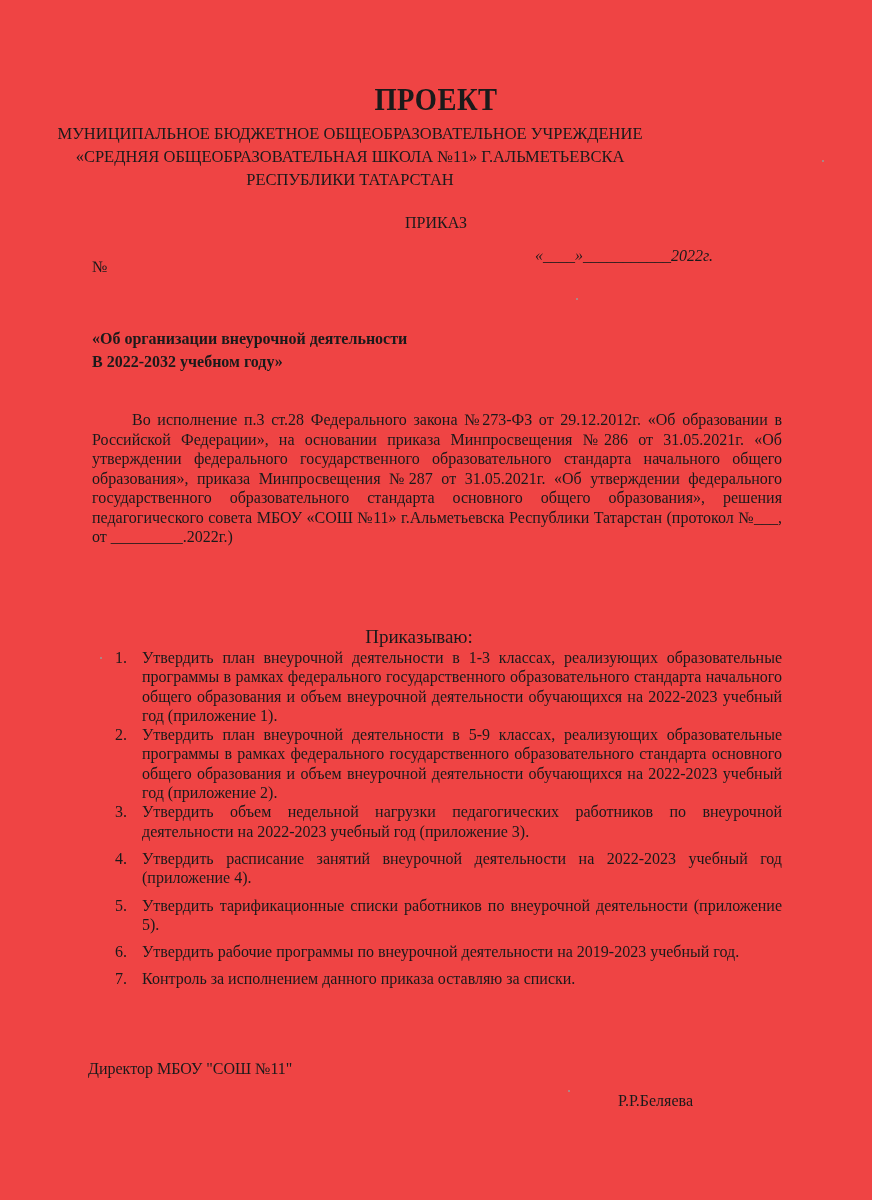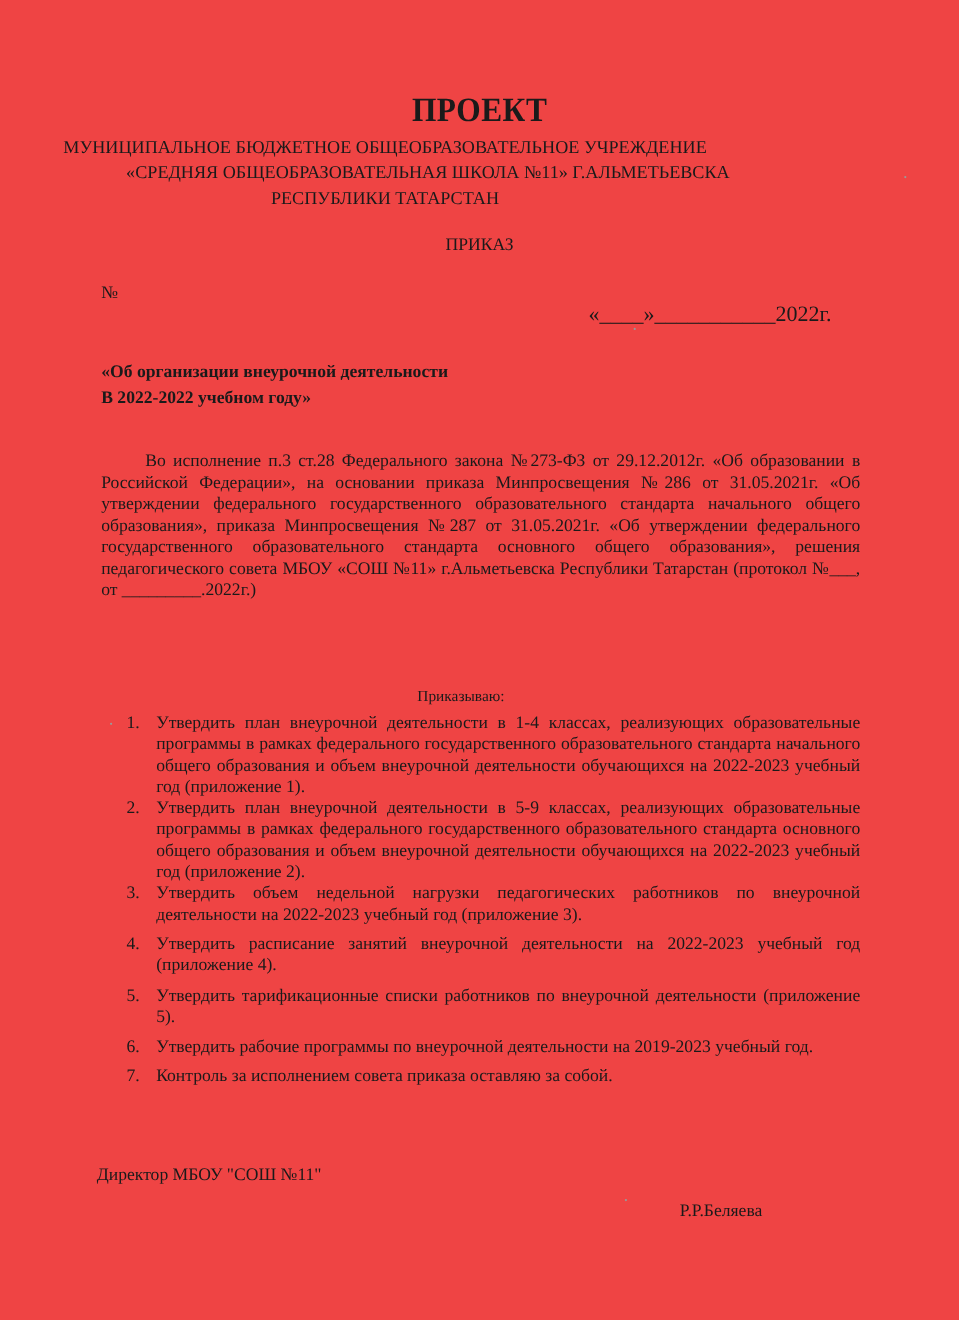--- a/index.html
+++ b/index.html
@@ -10,31 +10,31 @@
   }
   .page { position: absolute; left: 0; top: 0; width: 872px; height: 1200px; background: #ef4444; }
   .abs { position: absolute; }
   .title {
     left: 0; width: 872px; top: 82px; text-align: center;
     font-size: 31px; font-weight: bold; letter-spacing: 0.5px;
     font-family: "Liberation Serif", serif; transform: scaleX(0.92);
   }
   .org { left: 0; width: 700px; text-align: center; font-size: 16.5px; line-height: 23px; }
   .org1 { top: 122px; }
-  .org2 { top: 145px; padding-left: 39px; }
+  .org2 { top: 145px; }
   .org3 { top: 168px; }
   .prikaz { left: 0; width: 872px; top: 214px; text-align: center; font-size: 16px; }
   .num { left: 92px; top: 258px; font-size: 16px; }
-  .date { left: 535px; top: 275px; font-size: 20px; }
+  .date { left: 535px; top: 247px; font-size: 16px; font-style: italic; }
   .subject { left: 92px; top: 327px; font-size: 16px; line-height: 23px; font-weight: bold; }
   .preamble {
     left: 92px; top: 410px; width: 690px; font-size: 16px; line-height: 19.5px;
     text-align: justify; text-indent: 40px;
   }
-  .orders-head { left: 0; width: 838px; top: 626px; text-align: center; font-size: 14px; }
+  .orders-head { left: 0; width: 838px; top: 626px; text-align: center; font-size: 19px; }
   .orders { left: 115px; top: 648px; width: 667px; font-size: 16px; line-height: 19.3px; margin: 0; padding: 0; list-style: none; }
   .orders li { position: relative; padding-left: 27px; text-align: justify; }
   .orders li .n { position: absolute; left: 0; top: 0; }
   .orders li.gap { margin-top: 8px; }
   .sign-left { left: 88px; top: 1060px; font-size: 16px; }
   .sign-right { left: 618px; top: 1092px; font-size: 16px; }
   .speck { position: absolute; width: 2px; height: 2px; background: #9a9a9a; border-radius: 1px; }
 </style>
 </head>
 <body>
@@ -47,31 +47,31 @@
   <div class="abs org org2">«СРЕДНЯЯ ОБЩЕОБРАЗОВАТЕЛЬНАЯ ШКОЛА №11» Г.АЛЬМЕТЬЕВСКА</div>
   <div class="abs org org3">РЕСПУБЛИКИ ТАТАРСТАН</div>
 
   <div class="abs prikaz">ПРИКАЗ</div>
 
   <div class="abs num">№</div>
   <div class="abs date">«____»___________2022г.</div>
 
   <div class="abs subject">
     <div>«Об организации внеурочной деятельности</div>
-    <div>В 2022-2022 учебном году»</div>
+    <div>В 2022-2032 учебном году»</div>
   </div>
 
   <div class="abs preamble">Во исполнение п.3 ст.28 Федерального закона №273-ФЗ от 29.12.2012г. «Об образовании в Российской Федерации», на основании приказа Минпросвещения №286 от 31.05.2021г. «Об утверждении федерального государственного образовательного стандарта начального общего образования», приказа Минпросвещения №287 от 31.05.2021г. «Об утверждении федерального государственного образовательного стандарта основного общего образования», решения педагогического совета МБОУ «СОШ №11» г.Альметьевска Республики Татарстан (протокол №___, от _________.2022г.)</div>
 
   <div class="abs orders-head">Приказываю:</div>
 
   <ol class="abs orders">
     <li>
       <span class="n">1.</span>
-      <span>Утвердить план внеурочной деятельности в 1-4 классах, реализующих образовательные программы в рамках федерального государственного образовательного стандарта начального общего образования и объем внеурочной деятельности обучающихся на 2022-2023 учебный год (приложение 1).</span>
+      <span>Утвердить план внеурочной деятельности в 1-3 классах, реализующих образовательные программы в рамках федерального государственного образовательного стандарта начального общего образования и объем внеурочной деятельности обучающихся на 2022-2023 учебный год (приложение 1).</span>
     </li>
     <li>
       <span class="n">2.</span>
       <span>Утвердить план внеурочной деятельности в 5-9 классах, реализующих образовательные программы в рамках федерального государственного образовательного стандарта основного общего образования и объем внеурочной деятельности обучающихся на 2022-2023 учебный год (приложение 2).</span>
     </li>
     <li>
       <span class="n">3.</span>
       <span>Утвердить объем недельной нагрузки педагогических работников по внеурочной деятельности на 2022-2023 учебный год (приложение 3).</span>
     </li>
     <li class="gap">
@@ -81,21 +81,21 @@
     <li class="gap">
       <span class="n">5.</span>
       <span>Утвердить тарификационные списки работников по внеурочной деятельности (приложение 5).</span>
     </li>
     <li class="gap">
       <span class="n">6.</span>
       <span>Утвердить рабочие программы по внеурочной деятельности на 2019-2023 учебный год.</span>
     </li>
     <li class="gap">
       <span class="n">7.</span>
-      <span>Контроль за исполнением совета приказа оставляю за собой.</span>
+      <span>Контроль за исполнением данного приказа оставляю за списки.</span>
     </li>
   </ol>
 
   <div class="abs sign-left">Директор МБОУ "СОШ №11"</div>
   <div class="abs sign-right">Р.Р.Беляева</div>
 
   <span class="speck" style="left:822px;top:160px;"></span>
   <span class="speck" style="left:576px;top:298px;"></span>
   <span class="speck" style="left:100px;top:657px;"></span>
   <span class="speck" style="left:568px;top:1090px;"></span>

